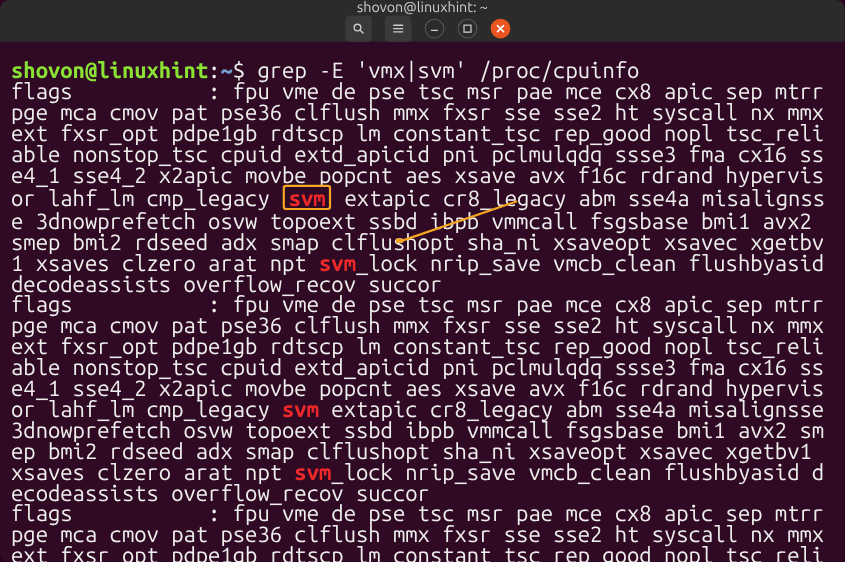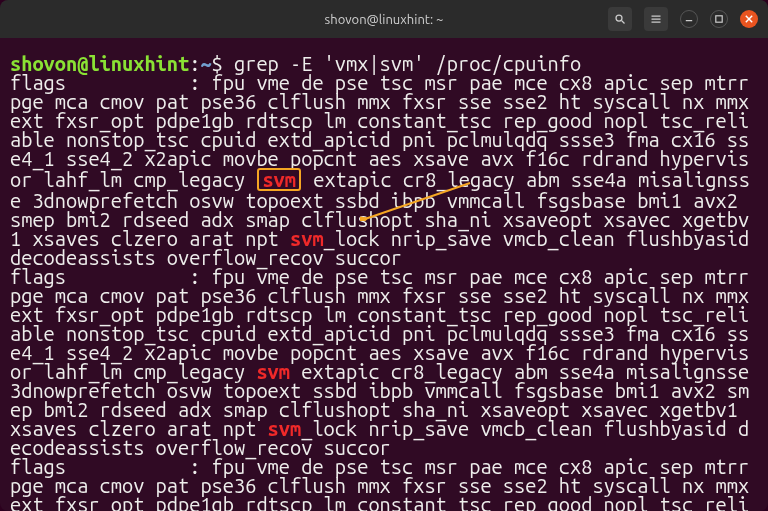--- a/index.html
+++ b/index.html
@@ -21,20 +21,21 @@
     flex-direction: column;
   }
   .titlebar {
     height: 38px;
     background: #2b2b2b;
     display: flex;
     align-items: center;
     justify-content: space-between;
     padding: 0 10px;
     flex-shrink: 0;
+    flex-direction: column;
   }
   .titlebar-center {
     color: #d0d0d0;
     font-family: 'Ubuntu', sans-serif;
     font-size: 13px;
     flex: 1;
     text-align: center;
   }
   .titlebar-left { width: 160px; display:flex; }
   .titlebar-right {

